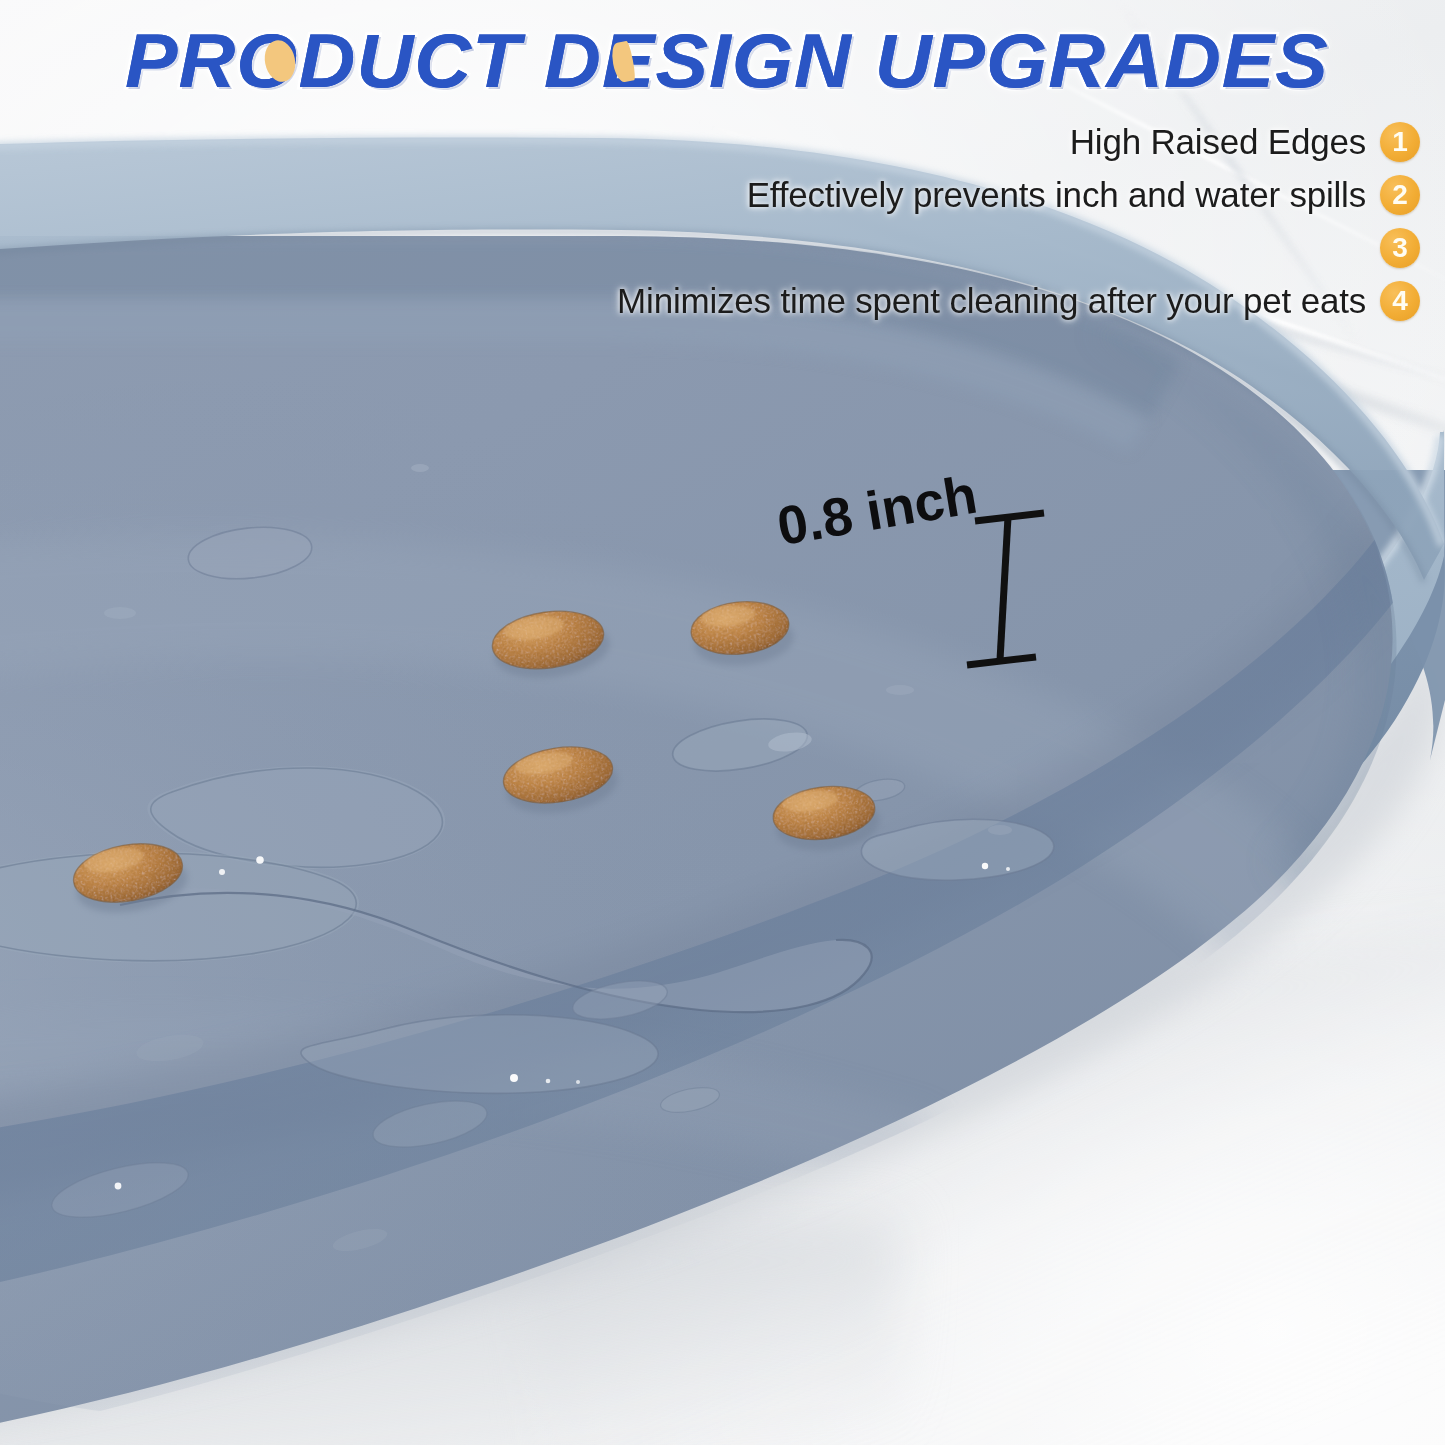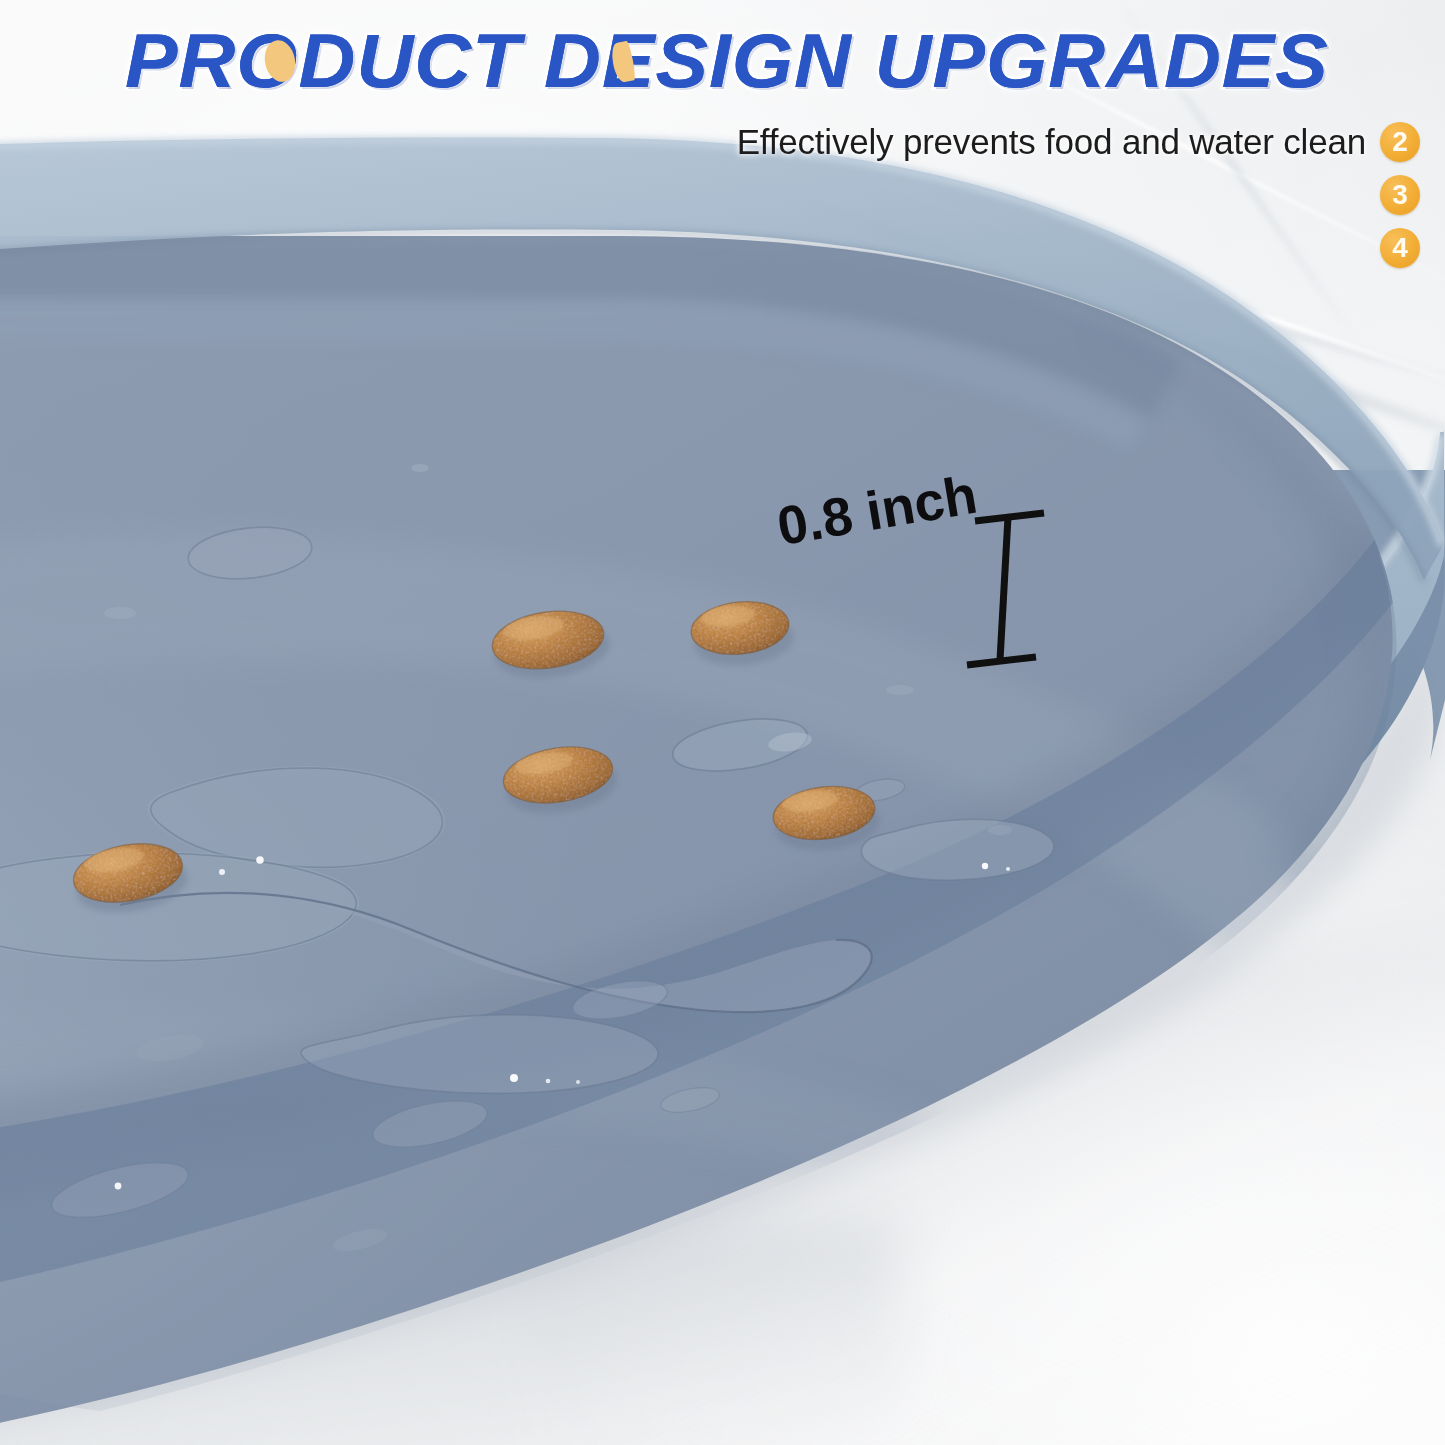--- a/index.html
+++ b/index.html
@@ -485,26 +485,31 @@
     </svg>
   </div>
 
   <div class="headline">PRODUCT DESIGN UPGRADES</div>
   <div class="headline-fill">PRODUCT DESIGN UPGRADES</div>
   <div class="counter-dot" id="counter-o"></div>
   <div class="counter-dot" id="counter-d"></div>
 
   <div class="feature-list">
     <div class="feature-row">
-      <span class="feature-text">Effectively prevents food and water clean</span>
+      <span class="feature-text">High Raised Edges</span>
+      <span class="badge">1</span>
+    </div>
+    <div class="feature-row">
+      <span class="feature-text">Effectively prevents inch and water spills</span>
       <span class="badge">2</span>
     </div>
     <div class="feature-row">
       <span class="badge">3</span>
     </div>
     <div class="feature-row">
+      <span class="feature-text">Minimizes time spent cleaning after your pet eats</span>
       <span class="badge">4</span>
     </div>
   </div>
 
   <div class="dim-label">0.8 inch</div>
 
 </div>
 
 </body></html>

